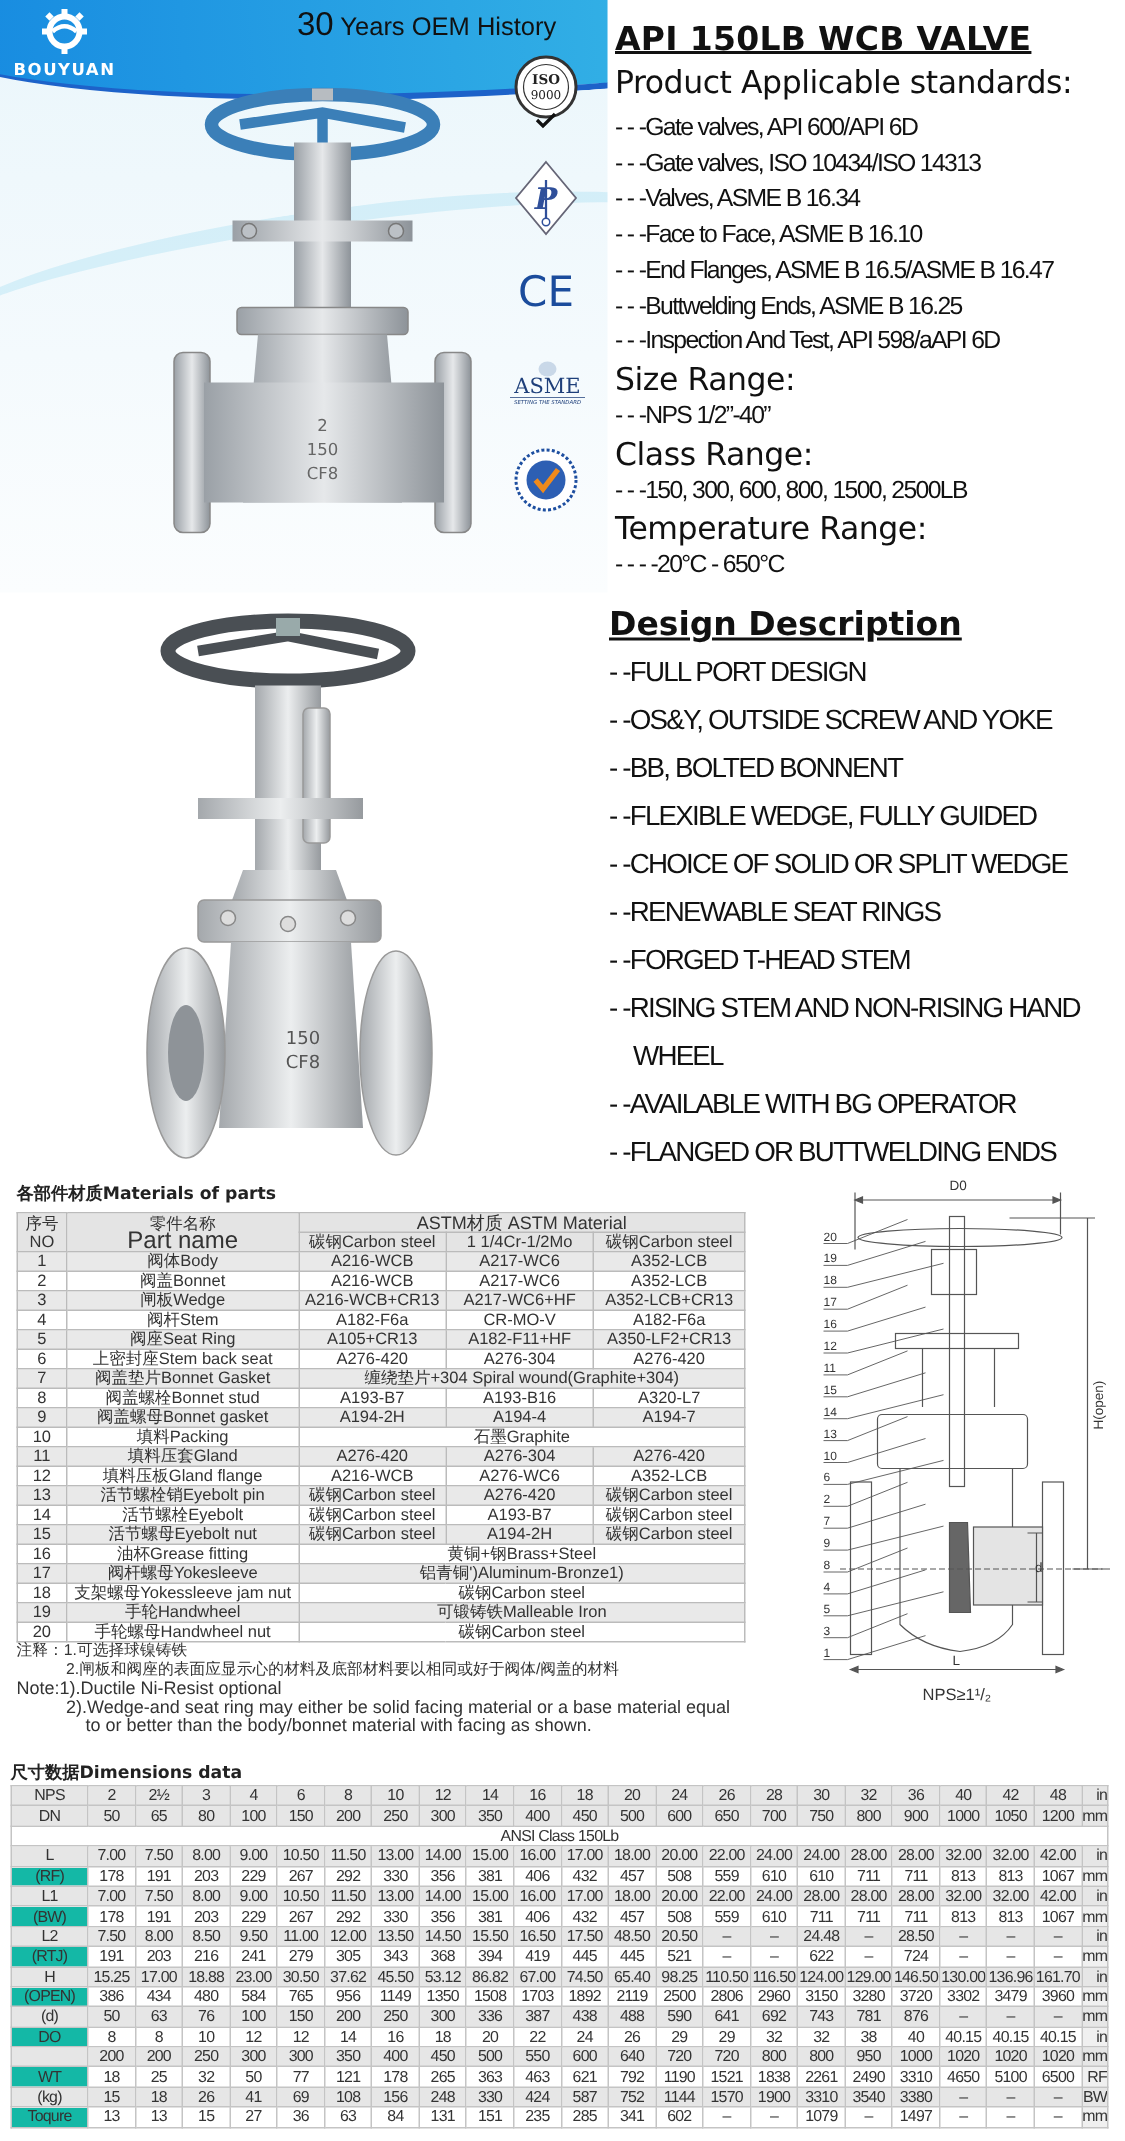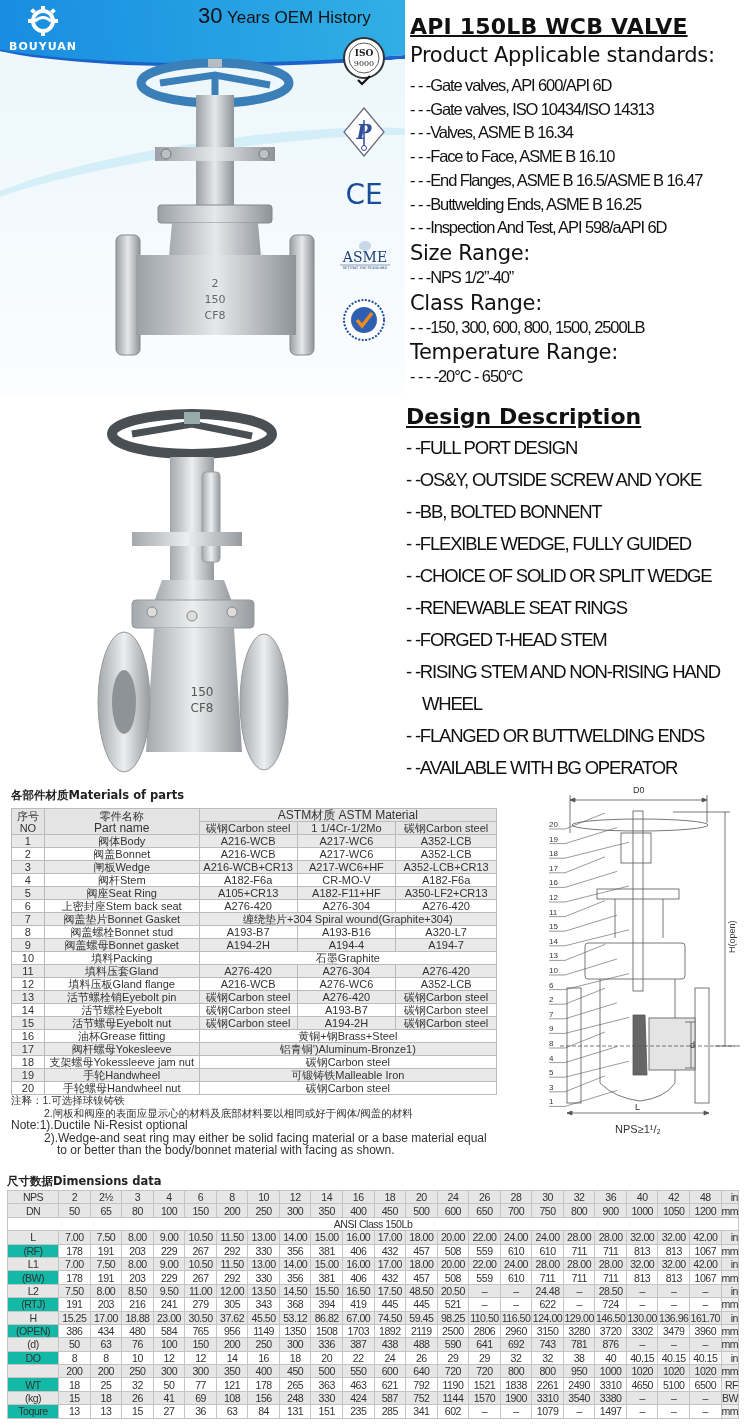--- a/index.html
+++ b/index.html
@@ -187,42 +187,42 @@
   <h2>Design Description</h2>
   <div class="li">- -FULL PORT DESIGN</div>
   <div class="li">- -OS&amp;Y, OUTSIDE SCREW AND YOKE</div>
   <div class="li">- -BB, BOLTED BONNENT</div>
   <div class="li">- -FLEXIBLE WEDGE, FULLY GUIDED</div>
   <div class="li">- -CHOICE OF SOLID OR SPLIT WEDGE</div>
   <div class="li">- -RENEWABLE SEAT RINGS</div>
   <div class="li">- -FORGED T-HEAD STEM</div>
   <div class="li">- -RISING STEM AND NON-RISING HAND</div>
   <div class="li cont">WHEEL</div>
+  <div class="li">- -AVAILABLE WITH BG OPERATOR</div>
   <div class="li">- -FLANGED OR BUTTWELDING ENDS</div>
-  <div class="li">- -AVAILABLE WITH BG OPERATOR</div>
 </div>
 
 <div class="abs sec-title" style="left:11px; top:788px;">各部件材质Materials of parts</div>
 <table id="mat" class="abs">
   <colgroup>
       <col style="width:33px">
       <col style="width:155px">
       <col style="width:98px">
       <col style="width:99px">
       <col style="width:101px">
     </colgroup>
   <thead>
     <tr>
       <th rowspan="2">
           <div>序号</div>
           <div>NO</div>
         </th>
       <th rowspan="2">
           <div>零件名称</div>
-          <div style="font-size:12px">Part name</div>
+          <div style="font-size:16px">Part name</div>
         </th>
       <th colspan="3" style="font-size:12px">ASTM材质 ASTM Material</th>
     </tr>
     <tr>
       <th>碳钢Carbon steel</th>
       <th>1 1/4Cr-1/2Mo</th>
       <th>碳钢Carbon steel</th>
     </tr>
   </thead>
   <tbody id="mat-body">
@@ -698,21 +698,21 @@
         <td>17.00</td>
         <td>18.88</td>
         <td>23.00</td>
         <td>30.50</td>
         <td>37.62</td>
         <td>45.50</td>
         <td>53.12</td>
         <td>86.82</td>
         <td>67.00</td>
         <td>74.50</td>
-        <td>59.45</td>
+        <td>65.40</td>
         <td>98.25</td>
         <td>110.50</td>
         <td>116.50</td>
         <td>124.00</td>
         <td>129.00</td>
         <td>146.50</td>
         <td>130.00</td>
         <td>136.96</td>
         <td>161.70</td>
         <td class="unit">in</td>

